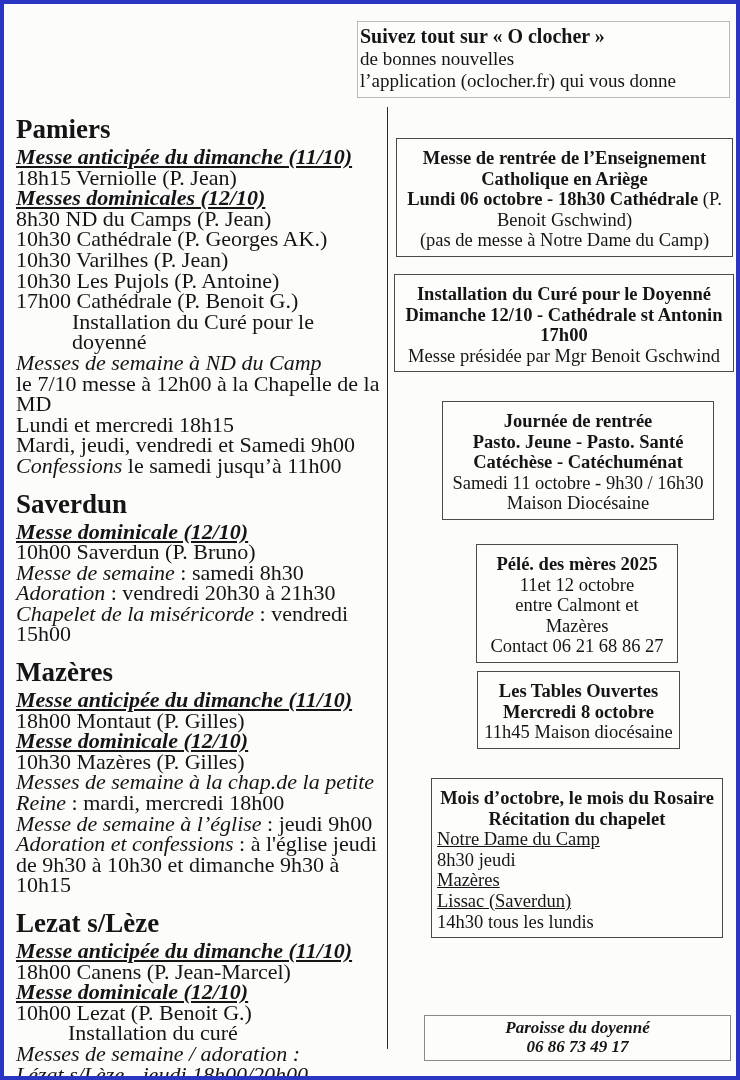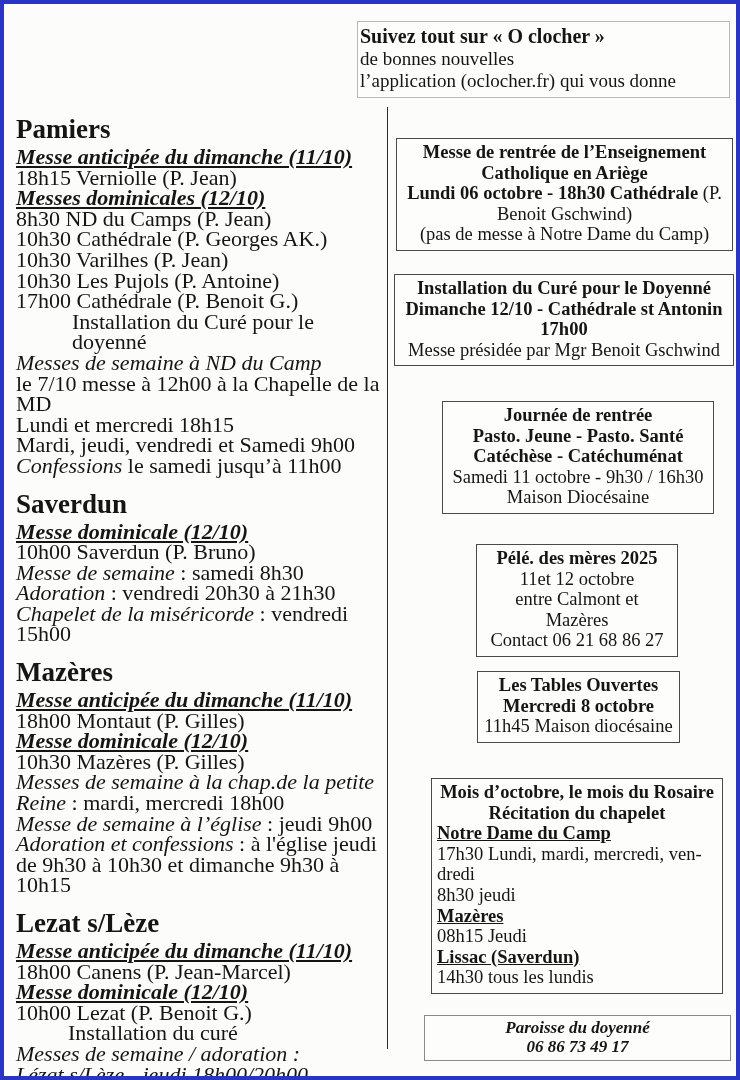--- a/index.html
+++ b/index.html
@@ -42,25 +42,25 @@
   .left-col p { font-size:22px; line-height:20.6px; }
   .biu { font-weight:bold; font-style:italic; text-decoration:underline; }
   .iu  { font-style:italic; }
   .it  { font-style:italic; }
   .indent1 { padding-left:56px; }
   .indent2 { padding-left:52px; }
   
   .rbox {
     position:absolute; background:#fdfdfc;
     border:1px solid #4a4a4a;
-    text-align:center; padding:3px 5px 5px 5px;
+    text-align:center; padding:9px 5px 5px 5px;
   }
   .rbox p { font-size:18.5px; line-height:20.6px; }
   .rbox .b { font-weight:bold; }
-  .rbox .u { text-decoration:underline;font-weight:bold; }
+  .rbox .u { text-decoration:underline; }
   .box1 { left:392px; top:134px; width:337px; }
   .box2 { left:390px; top:270px; width:340px; }
   .box3 { left:438px; top:397px; width:272px; }
   .box4 { left:472px; top:540px; width:202px; }
   .box5 { left:473px; top:667px; width:203px; }
   .box6 { left:427px; top:774px; width:292px; }
   .box6 .list { text-align:left; }
   .box7 {
     left:420px; top:1011px; width:307px;
     border-color:#8a8a8a; padding:2px 4px 4px 4px;
@@ -168,24 +168,22 @@
     <p class="b">Les Tables Ouvertes</p>
     <p class="b">Mercredi 8 octobre</p>
     <p>11h45 Maison diocésaine</p>
   </div>
 
   <div class="rbox box6">
     <p class="b">Mois d’octobre, le mois du Rosaire</p>
     <p class="b">Récitation du chapelet</p>
     <div class="list">
       <p class="u">Notre Dame du Camp</p>
-      <p>17h30 Lundi, mardi, mercredi, ven-dredi</p>
       <p>8h30 jeudi</p>
       <p class="u">Mazères</p>
-      <p>08h15 Jeudi</p>
       <p class="u">Lissac (Saverdun)</p>
       <p>14h30 tous les lundis</p>
     </div>
   </div>
 
   <div class="rbox box7">
     <p>Paroisse du doyenné</p>
     <p>06 86 73 49 17</p>
   </div>
 

